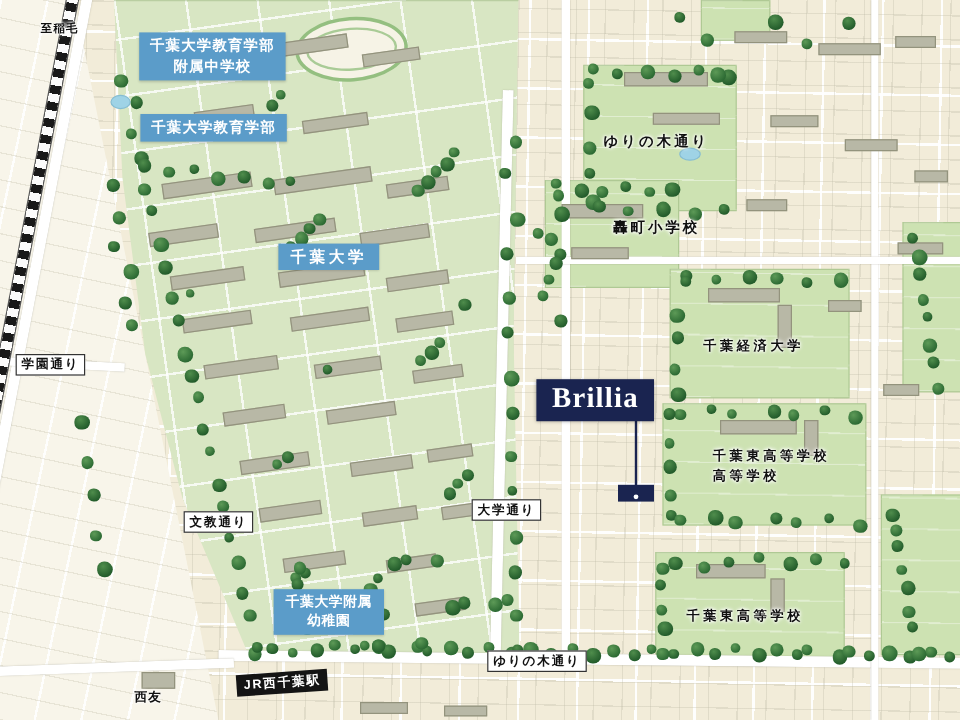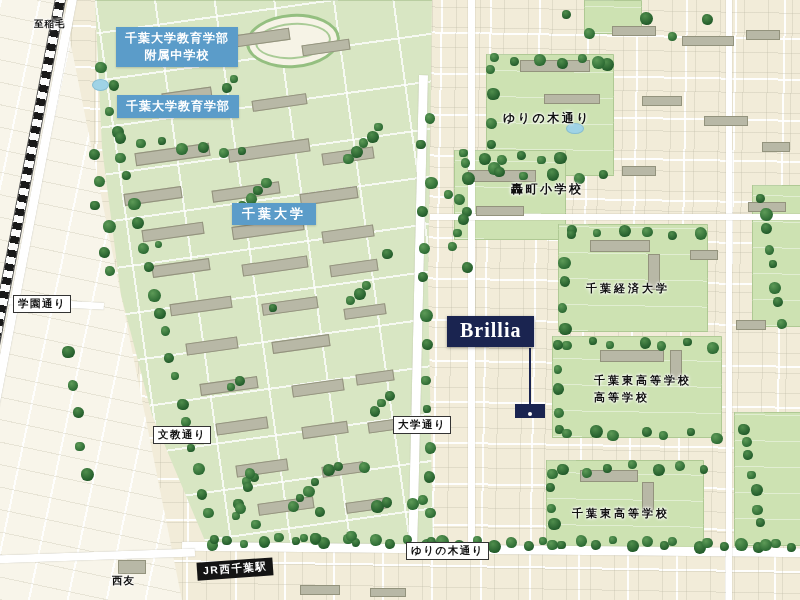--- a/index.html
+++ b/index.html
@@ -40,21 +40,21 @@
     line-height:1.4;text-align:center;letter-spacing:1px;padding:3px 2px;
     box-shadow:0 1px 2px rgba(0,0,0,.18);}
   .road-label{position:absolute;background:#fff;border:1px solid #333;color:#111;font-weight:bold;
     font-size:10.5px;letter-spacing:1.5px;padding:1px 4px;white-space:nowrap;}
   .black-label{position:absolute;color:#101010;font-weight:bold;font-size:12px;letter-spacing:2.5px;
     white-space:nowrap;text-shadow:0 0 2px #fff,0 0 3px #fff,0 0 4px #fff;}
   .station-label{position:absolute;background:#141414;color:#fff;font-size:10.5px;font-weight:bold;
     letter-spacing:1.5px;padding:2px 6px;transform:rotate(-4deg);white-space:nowrap;}
   .brillia-wrap{position:absolute;left:447px;top:316px;display:flex;gap:3px;align-items:stretch;}
   .brillia-logo{background:#1a2450;color:#fff;font-family:"Liberation Serif","DejaVu Serif",serif;
-    font-weight:bold;font-size:20px;letter-spacing:1px;padding:3px 13px 5px;
+    font-weight:bold;font-size:24px;letter-spacing:1px;padding:3px 13px 5px;
     box-shadow:0 1px 3px rgba(0,0,0,.35);}
   .brillia-area{background:#fff;color:#1a2450;font-weight:bold;font-size:14px;letter-spacing:2px;
     display:flex;align-items:center;padding:0 8px;box-shadow:0 1px 3px rgba(0,0,0,.3);}
   .marker-line{position:absolute;left:529px;top:348px;width:2px;height:57px;background:#1a2450;}
   .marker-box{position:absolute;left:515px;top:404px;width:30px;height:14px;background:#1a2450;}
   .marker-dot{position:absolute;left:528px;top:412px;width:4px;height:4px;background:#fff;border-radius:50%;}
 </style>
 </head>
 <body>
 
@@ -398,20 +398,24 @@
   <div class="black-label" style="left:511px;top:181px;">轟町小学校</div>
   <div class="black-label" style="left:586px;top:281px;font-size:11px;letter-spacing:3px;">千葉経済大学</div>
 
   <div class="black-label" style="left:594px;top:372px;font-size:11px;letter-spacing:3px;line-height:1.5;">
     <span style="display:block;">千葉東高等学校</span>
     <span style="display:block;">高等学校</span>
   </div>
 
   <div class="black-label" style="left:572px;top:506px;font-size:11px;letter-spacing:3px;">千葉東高等学校</div>
 
+  <div class="blue-label" style="left:228px;top:491px;width:88px;font-size:11.5px;letter-spacing:.5px;">
+    <span style="display:block;">千葉大学附属</span>
+    <span style="display:block;">幼稚園</span>
+  </div>
 
   <div class="road-label" style="left:406px;top:542px;">ゆりの木通り</div>
   <div class="station-label" style="left:197px;top:560px;">JR西千葉駅</div>
   <div class="black-label" style="left:112px;top:574px;font-size:10.5px;letter-spacing:1px;">西友</div>
 
   <div class="marker-line"></div>
   <div class="marker-box"></div>
   <div class="marker-dot"></div>
   <div class="brillia-wrap">
     <div class="brillia-logo">Brillia</div>

